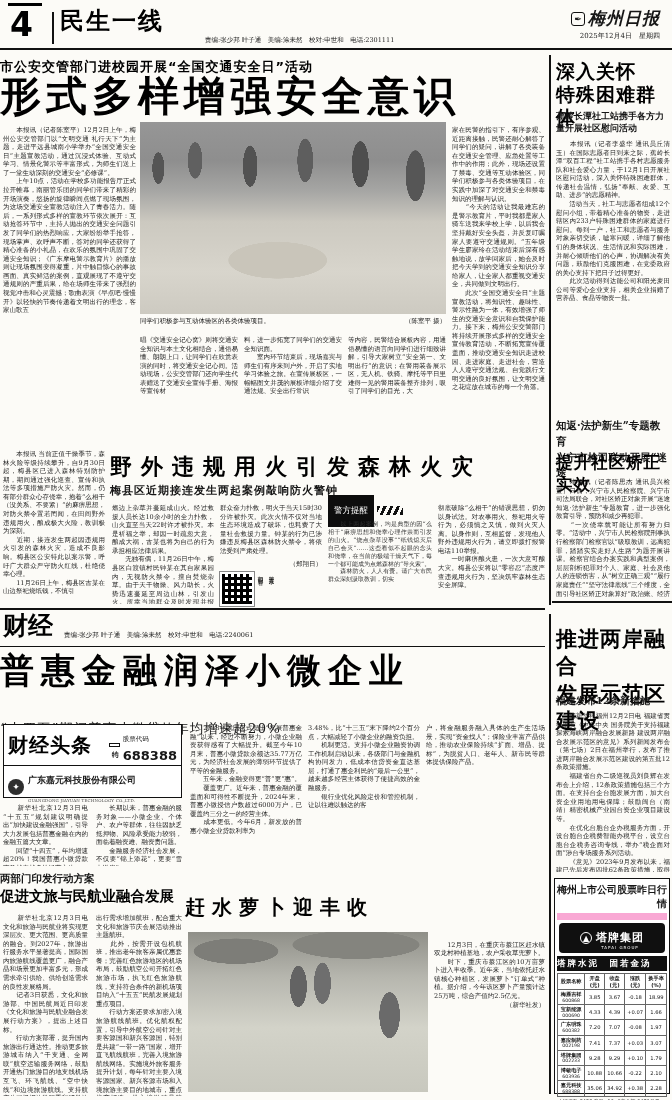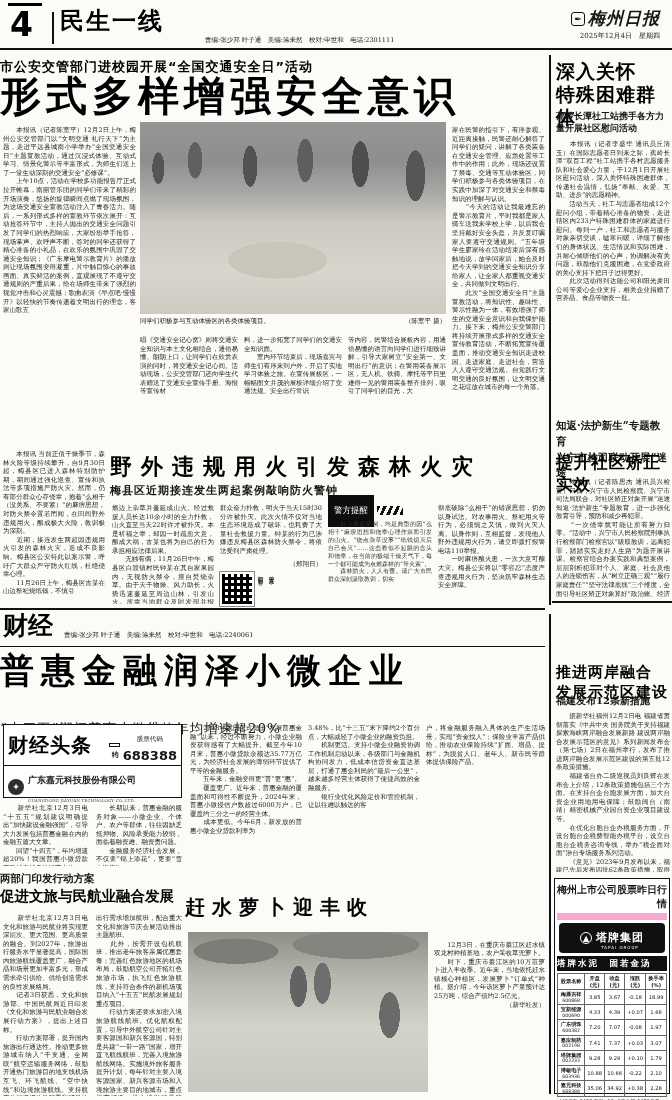--- a/index.html
+++ b/index.html
@@ -75,21 +75,21 @@
   #fin-name{left:3px;top:613px;font-size:25px;line-height:1}
   #fin-credits{left:64px;top:631px;font-size:6.5px}
   #fin-rule{left:0;top:646px;width:545px;height:1px}
   #fin-head{left:0;top:652px;width:545px;font-size:34px;letter-spacing:7px;line-height:1.1}
   #fin-sub{left:0;top:720px;width:545px;font-size:13.5px;letter-spacing:1px}
   
   #ad-box{left:3px;top:724px;width:179px;height:74px;border:1.5px solid #111;background:#fff}
   #ad-top{display:flex;align-items:center;height:41px;border-bottom:1px solid #111;padding:0 4px}
   #ad-title{font-size:20px;letter-spacing:1px;flex:1}
   #ad-tag{writing-mode:vertical-rl;font-size:7px;border:1px solid #111;padding:1px;margin-right:3px;line-height:1}
-  #ad-codes{text-align:center}
+  #ad-codes{text-align:left}
   #ad-code-label{font-size:6.5px}
   #ad-code{font-size:13px;font-weight:bold;font-family:"DejaVu Sans",sans-serif}
   #ad-bottom{display:flex;align-items:center;gap:4px;padding:2px 4px}
   #ad-logo{width:16px;height:16px;border-radius:50%;background:#2e2e2e;color:#fff;font-size:9px;line-height:16px;text-align:center;font-family:"DejaVu Sans",sans-serif}
   #ad-company{font-size:9px;font-weight:bold}
   #ad-company-en{font-size:4px;color:#444;letter-spacing:.2px}
   
   #f-colA{left:3px;top:804px;width:85px;height:62px}
   #f-colB{left:96px;top:804px;width:86px;height:62px}
   #f-colC{left:190px;top:724px;width:112px;height:166px}
@@ -105,21 +105,21 @@
   #photo2{left:188px;top:932px;width:240px;height:160px;background:
     radial-gradient(ellipse 14px 34px at 46% 34%,#636363 60%,transparent 61%),
     radial-gradient(ellipse 14px 34px at 56% 32%,#6e6e6e 60%,transparent 61%),
     radial-gradient(ellipse 17px 38px at 84% 52%,#6a6a6a 60%,transparent 61%),
     radial-gradient(ellipse 60px 18px at 20% 12%,#7d7d78 70%,transparent 71%),
     radial-gradient(ellipse 90px 20px at 70% 8%,#84847e 70%,transparent 71%),
     linear-gradient(180deg,#8f8f88 0%,#b6b6ae 28%,#d3d3c9 60%,#c8c8be 100%)}
   #rad-cap{left:434px;top:932px;width:111px;height:160px}
   #rad-byline{text-align:right}
   
-  #tw-title{left:556px;top:663px;width:114px;font-size:15px;line-height:1.3;letter-spacing:1px}
+  #tw-title{left:556px;top:626px;width:114px;font-size:21px;line-height:1.3;letter-spacing:1px}
   #tw-sub{left:556px;top:694px;width:114px;font-size:10px;font-weight:bold}
   #tw-body{left:556px;top:712px;width:114px;height:160px}
   
   #stock-box{left:554px;top:878px;width:116px;height:216px;border:1.5px solid #111;background:#fff;padding:2px;font-family:"DejaVu Sans",sans-serif}
   #stock-title{font-size:10px;font-weight:bold;text-align:right;border-bottom:7px solid #f9a8d4;padding:2px 0}
   #tapai-logo{margin:3px 2px;background:#101010;border-radius:4px;color:#fff;display:flex;align-items:center;justify-content:center;gap:4px;height:30px}
   #tapai-icon{width:12px;height:12px;border:1px solid #fff;border-radius:50%;text-align:center;font-size:8px;line-height:11px}
   #tapai-name{font-size:11px;font-weight:bold;letter-spacing:1px}
   #tapai-en{font-size:4px;display:block;letter-spacing:1px;text-align:center}
   #stock-slogan{background:#101010;color:#fff;font-size:8.5px;font-weight:bold;padding:1.5px 0;letter-spacing:2px}

